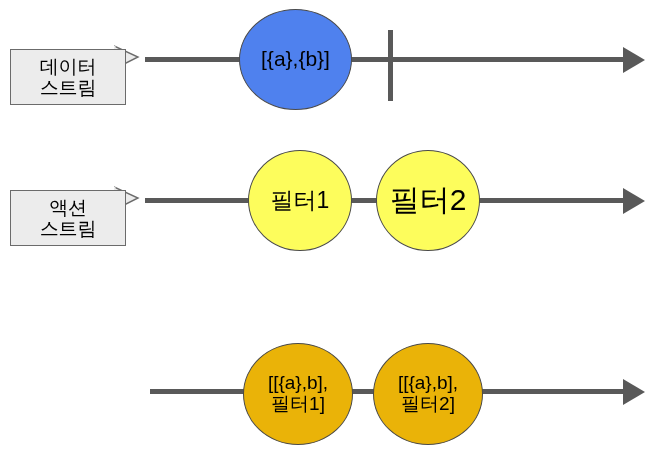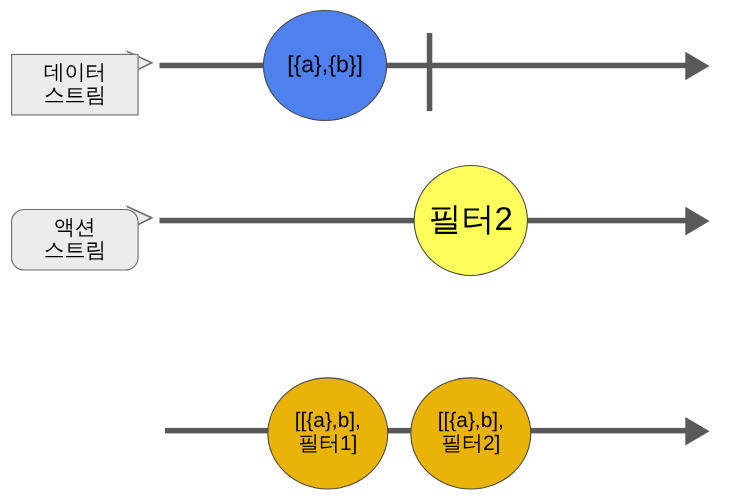--- a/index.html
+++ b/index.html
@@ -120,25 +120,28 @@
 
   <div class="tick-mark" style="left:388px; top:30px; height:71px;"></div>
 
   <div class="axis-line" style="left:145px; top:198px; width:480px;"></div>
   <div class="axis-arrow" style="left:623px; top:187.5px;"></div>
 
   <svg class="callout-tail" style="left:114px; top:185px;" viewBox="0 0 26 28">
     <path d="M0,2 L24,13 L0,25" fill="#ececec" stroke="#6b6b6b" stroke-width="1.4"></path>
     <path d="M0,2 L0,25" stroke="#ececec" stroke-width="3"></path>
   </svg>
-  <div class="callout" style="left:10px; top:172px;border-radius:12px;">
+  <div class="callout" style="left:10px; top:172px;">
     <span class="line">액션</span>
     <span class="line">스트림</span>
   </div>
 
+  <div class="marble marble-yellow" style="left:248px; top:150px; width:104px; height:101px; font-size:23px;">
+    <span class="line">필터1</span>
+  </div>
 
   <div class="marble marble-yellow" style="left:376px; top:150px; width:104px; height:101px; font-size:30px;">
     <span class="line">필터2</span>
   </div>
 
 
   <div class="axis-line" style="left:150px; top:389px; width:475px;"></div>
   <div class="axis-arrow" style="left:623px; top:378.5px;"></div>
 
   <div class="marble marble-green" style="left:243px; top:343px; width:110px; height:102px; font-size:19px;">

